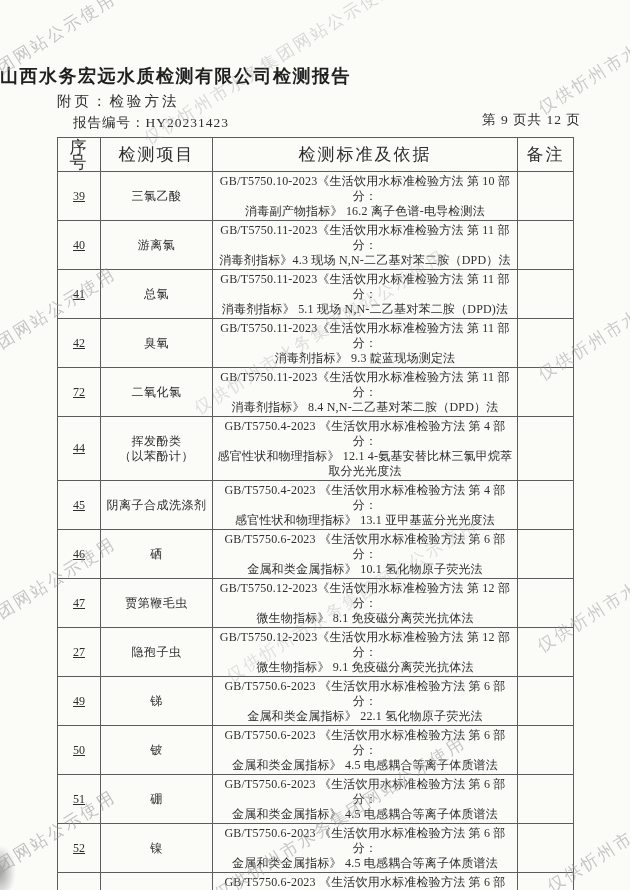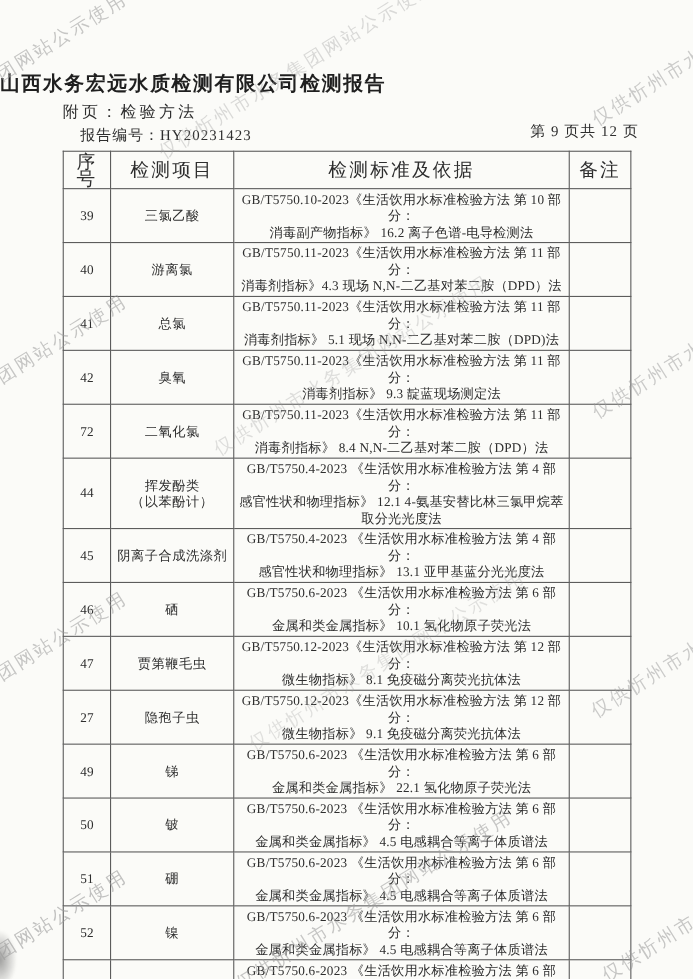--- a/index.html
+++ b/index.html
@@ -17,21 +17,21 @@
   .page-indicator{position:absolute;top:111px;left:452px;font-size:13.5px;letter-spacing:1px;margin-left:30px;}
   table.report{
     position:absolute;top:137px;left:57px;width:516px;
     border-collapse:collapse;table-layout:fixed;background:transparent;
   }
   table.report th,table.report td{
     border:1px solid #5c5c5c;padding:1.5px 4px;vertical-align:middle;
     font-size:12px;line-height:15px;overflow:hidden;
   }
   table.report th{font-weight:normal;font-size:17px;height:28px;letter-spacing:2px;text-align:center;}
-  td.c-no{text-align:center;font-size:12.5px;}
+  td.c-no{text-align:center;font-size:12.5px;text-decoration:underline;}
   td.c-item{text-align:center;white-space:pre-line;font-size:12.5px;letter-spacing:0.5px;}
   td.c-std{white-space:pre-line;padding-left:6px;letter-spacing:0.2px;text-align:center;}
   td.c-remark{text-align:center;}
   .wm-layer{position:absolute;inset:0;pointer-events:none;z-index:6;}
   .wm{
     position:absolute;white-space:nowrap;
     font-family:"Liberation Sans","DejaVu Sans",sans-serif;
     font-size:17px;letter-spacing:2.5px;color:#9b9b9b;
     transform:rotate(-32deg);transform-origin:0 0;
   }

